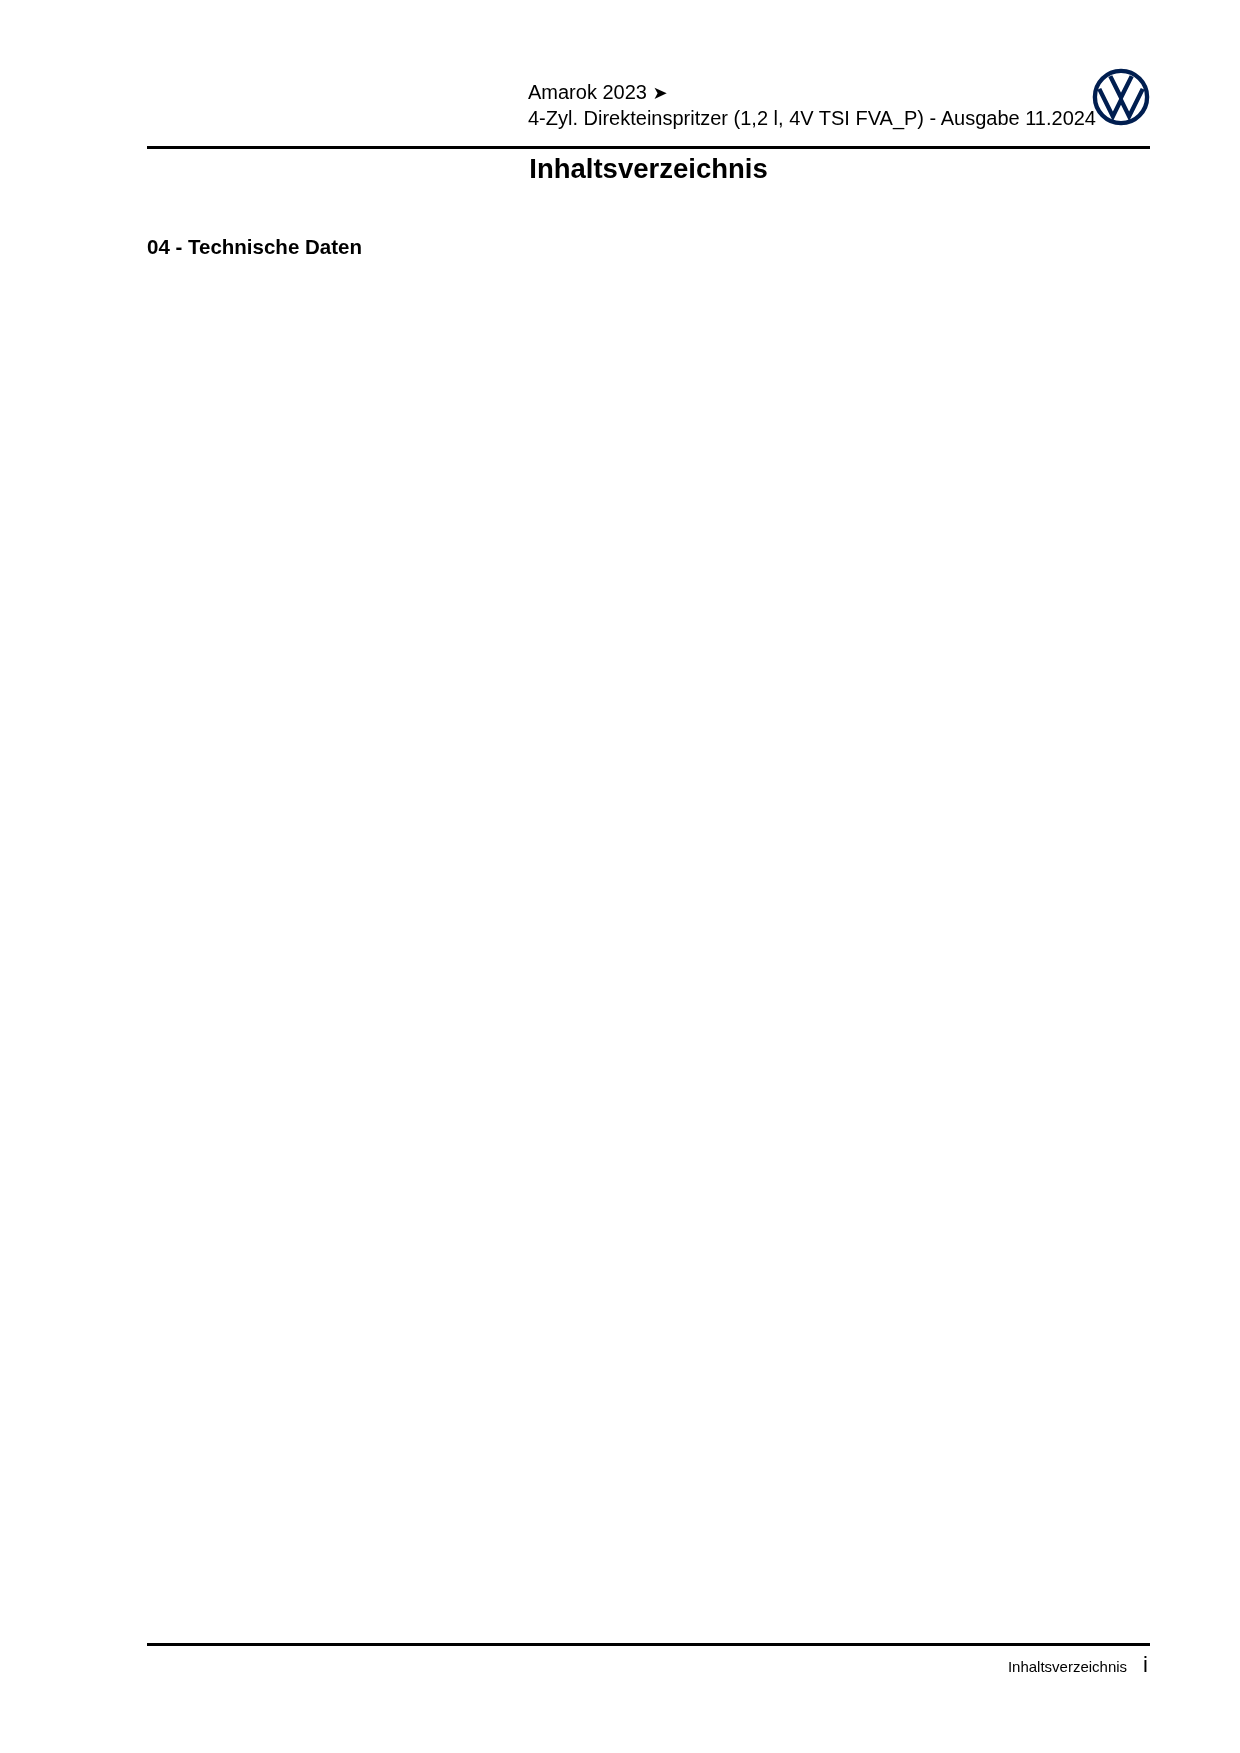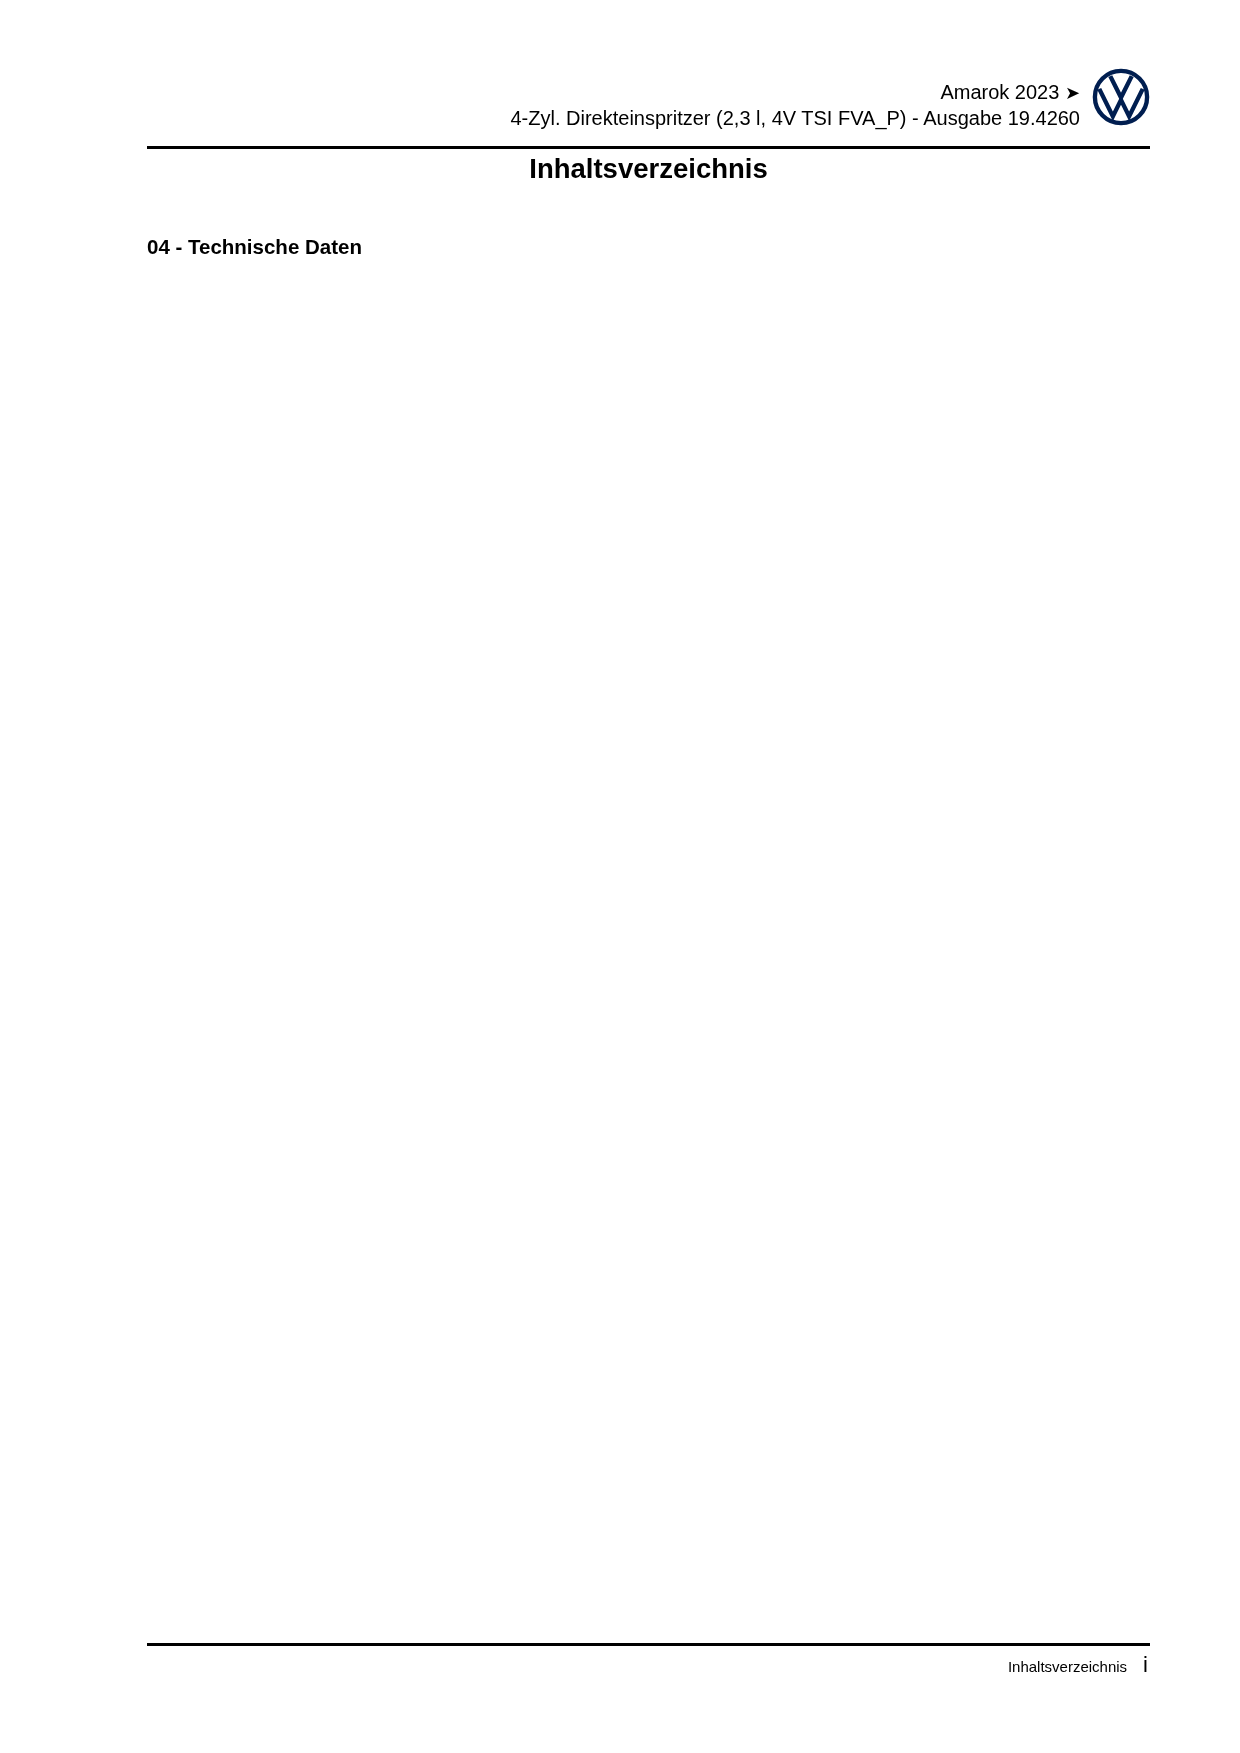--- a/index.html
+++ b/index.html
@@ -4,21 +4,21 @@
 <style>
   html,body { margin:0; padding:0; background:#ffffff; }
   .page {
     position:relative; width:1240px; height:1753px; background:#ffffff;
     font-family:"Liberation Sans", sans-serif; color:#000;
     overflow:hidden;
   }
 
   
   .header-text {
-    position:absolute; top:80px; right:160px; text-align:right;
+    position:absolute; top:80px; right:144px; text-align:left;
     font-size:20px; line-height:25px; white-space:nowrap;
   }
   .header-text .arrow { font-size:18px; letter-spacing:0; }
   .vw-logo { position:absolute; left:1092px; top:68px; width:58px; height:58px; }
   .header-rule { position:absolute; left:147px; right:90px; top:146px; height:2.5px; background:#000; }
 
   
   .doc-title {
     position:absolute; top:153px; left:147px; width:1003px;
     text-align:center; font-size:27.5px; font-weight:bold; margin:0;
@@ -54,21 +54,21 @@
   .page-footer .footer-label { font-size:15px; }
   .page-footer .footer-page  { font-size:22px; }
 </style>
 </head>
 <body>
 
 <div class="page">
 
   <div class="header-text">
     <div><span>Amarok 2023</span> <span class="arrow">➤</span></div>
-    <div>4-Zyl. Direkteinspritzer (2,3 l, 4V TSI FVA_P) - Ausgabe 19.4260</div>
+    <div>4-Zyl. Direkteinspritzer (1,2 l, 4V TSI FVA_P) - Ausgabe 11.2024</div>
   </div>
 
   <svg class="vw-logo" viewBox="0 0 100 100">
     <circle cx="50" cy="50" r="45" fill="none" stroke="#001E50" stroke-width="7.5"></circle>
     <path d="M31.5 14 L50 51 L68.5 14" fill="none" stroke="#001E50" stroke-width="7.5" stroke-linejoin="miter"></path>
     <path d="M12.5 36 L36 83.5 L50 55 L64 83.5 L87.5 36" fill="none" stroke="#001E50" stroke-width="7.5" stroke-linejoin="miter"></path>
   </svg>
 
   <div class="header-rule"></div>
 

